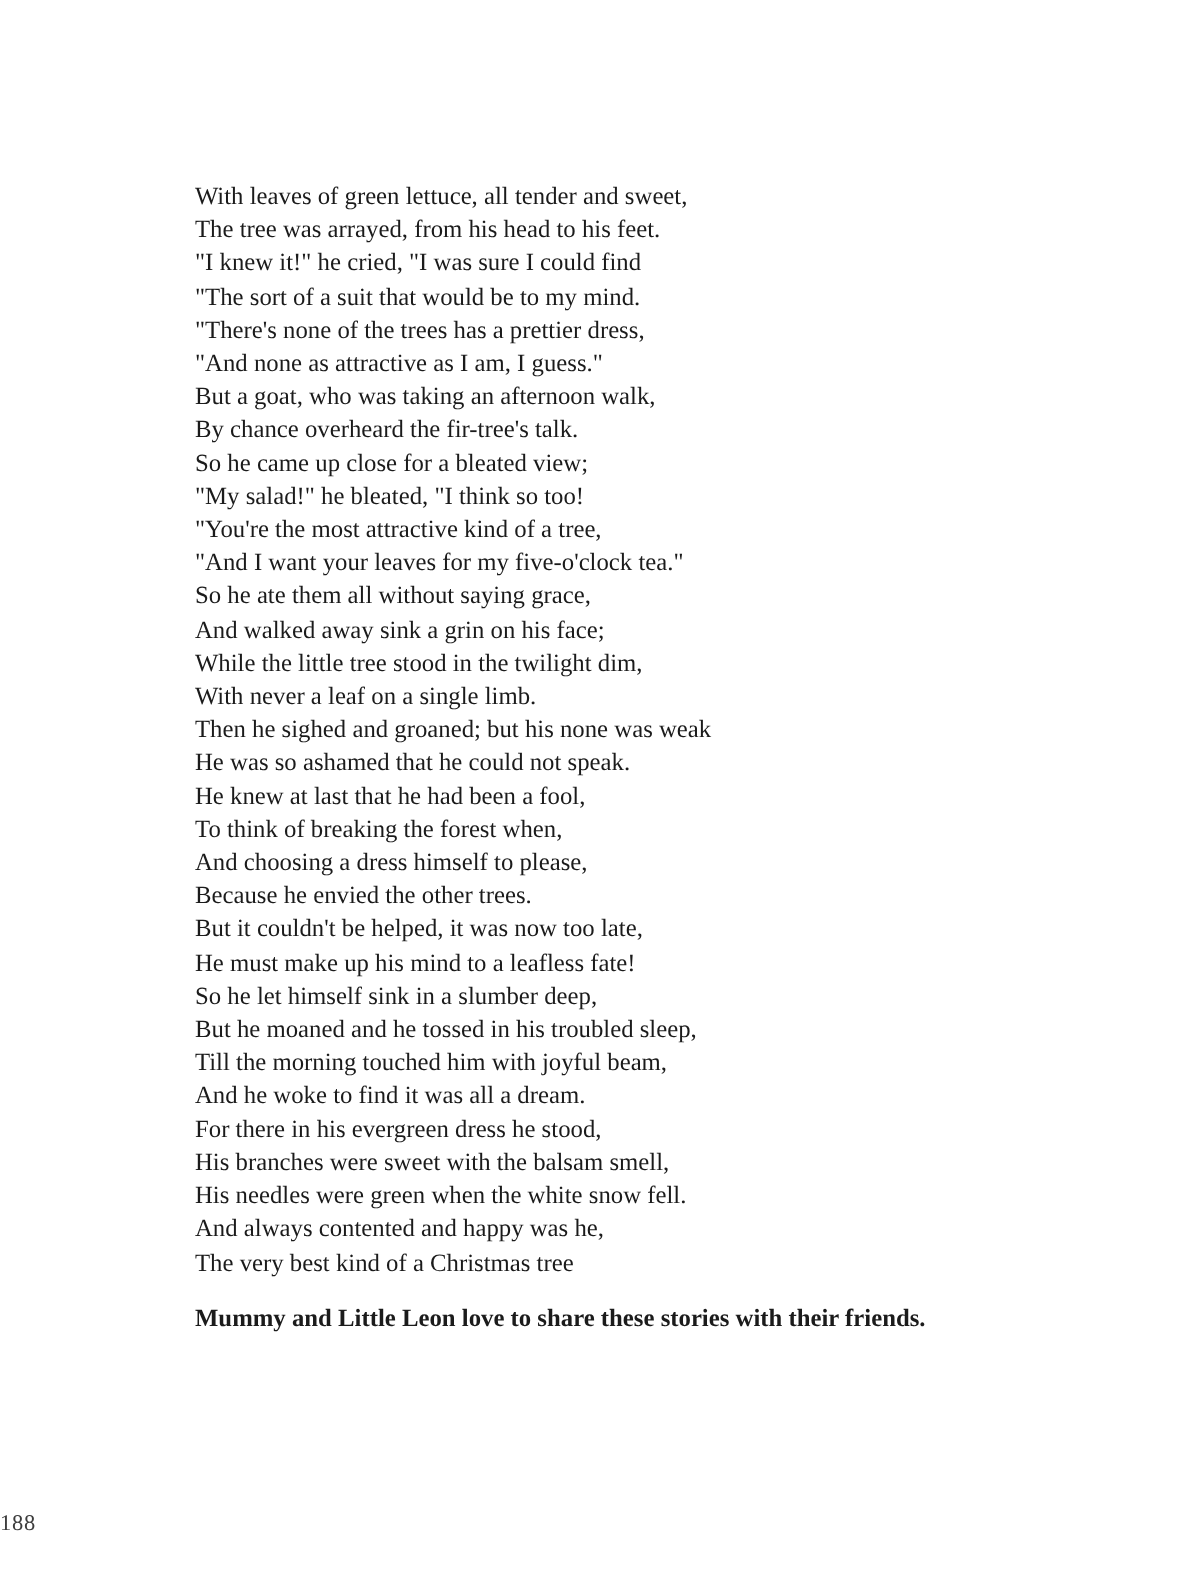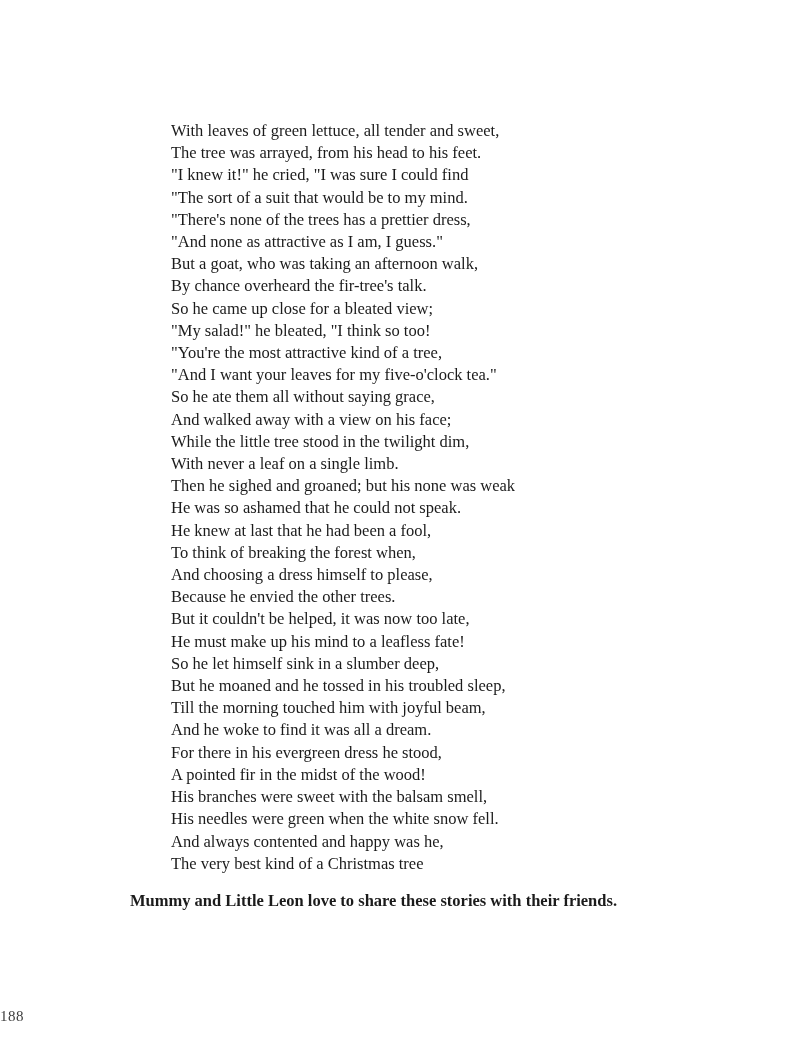--- a/index.html
+++ b/index.html
@@ -18,21 +18,20 @@
   }
   .text-block {
     position: absolute;
     left: 130px;
     top: 120px;
     width: 560px;
   }
   .poem {
     font-size: 16.5px;
     line-height: 22.2px;
-    margin-left: 41px;
   }
   .poem-line {
     white-space: nowrap;
   }
   .footer-note {
     margin: 0;
     margin-top: 15px;
     font-size: 16.5px;
     line-height: 22.2px;
     font-weight: bold;
@@ -61,37 +60,36 @@
         <div class="poem-line">"The sort of a suit that would be to my mind.</div>
         <div class="poem-line">"There's none of the trees has a prettier dress,</div>
         <div class="poem-line">"And none as attractive as I am, I guess."</div>
         <div class="poem-line">But a goat, who was taking an afternoon walk,</div>
         <div class="poem-line">By chance overheard the fir-tree's talk.</div>
         <div class="poem-line">So he came up close for a bleated view;</div>
         <div class="poem-line">"My salad!" he bleated, "I think so too!</div>
         <div class="poem-line">"You're the most attractive kind of a tree,</div>
         <div class="poem-line">"And I want your leaves for my five-o'clock tea."</div>
         <div class="poem-line">So he ate them all without saying grace,</div>
-        <div class="poem-line">And walked away with a view on his face;</div>
+        <div class="poem-line">And walked away sink a grin on his face;</div>
         <div class="poem-line">While the little tree stood in the twilight dim,</div>
         <div class="poem-line">With never a leaf on a single limb.</div>
         <div class="poem-line">Then he sighed and groaned; but his none was weak</div>
         <div class="poem-line">He was so ashamed that he could not speak.</div>
         <div class="poem-line">He knew at last that he had been a fool,</div>
         <div class="poem-line">To think of breaking the forest when,</div>
         <div class="poem-line">And choosing a dress himself to please,</div>
         <div class="poem-line">Because he envied the other trees.</div>
         <div class="poem-line">But it couldn't be helped, it was now too late,</div>
         <div class="poem-line">He must make up his mind to a leafless fate!</div>
         <div class="poem-line">So he let himself sink in a slumber deep,</div>
         <div class="poem-line">But he moaned and he tossed in his troubled sleep,</div>
         <div class="poem-line">Till the morning touched him with joyful beam,</div>
         <div class="poem-line">And he woke to find it was all a dream.</div>
         <div class="poem-line">For there in his evergreen dress he stood,</div>
-        <div class="poem-line">A pointed fir in the midst of the wood!</div>
         <div class="poem-line">His branches were sweet with the balsam smell,</div>
         <div class="poem-line">His needles were green when the white snow fell.</div>
         <div class="poem-line">And always contented and happy was he,</div>
         <div class="poem-line">The very best kind of a Christmas tree</div>
       </div>
     <p class="footer-note">Mummy and Little Leon love to share these stories with their friends.</p>
   </div>
   <div class="page-number">188</div>
 </div>
 

